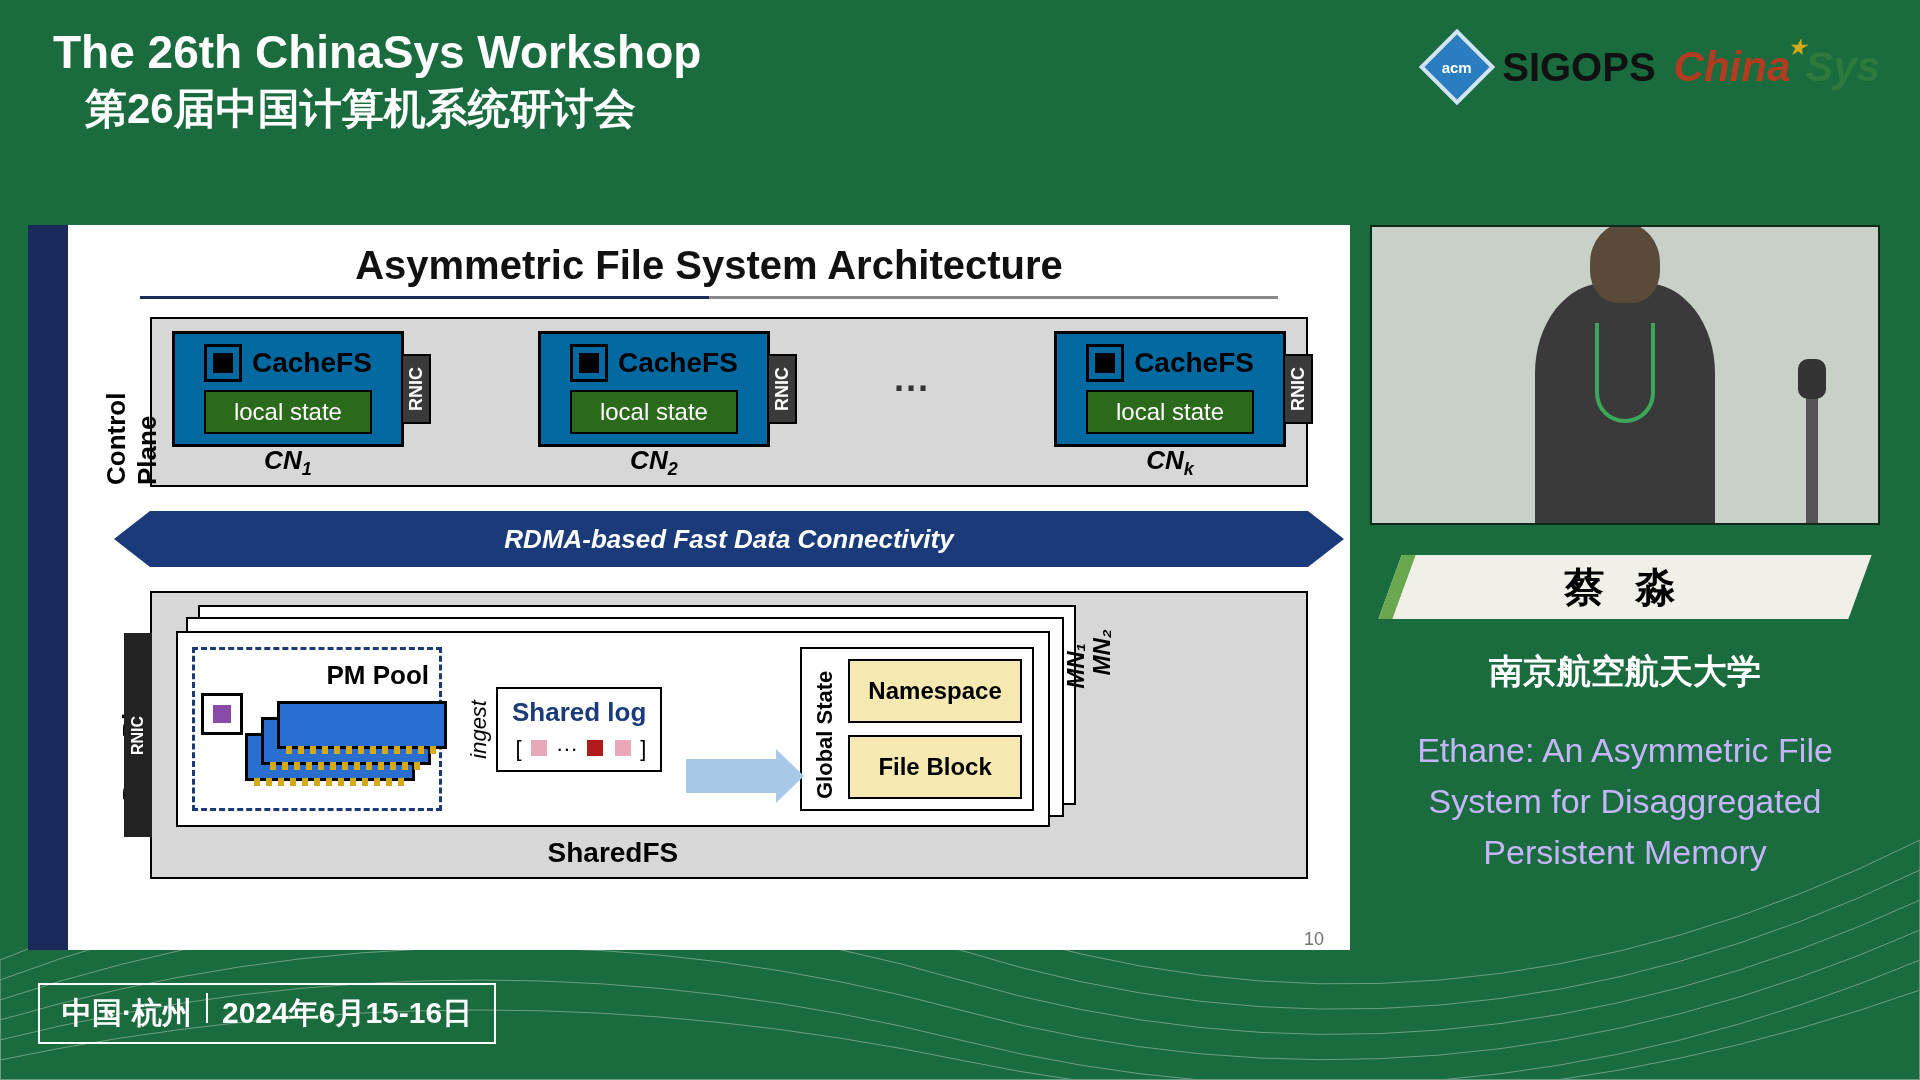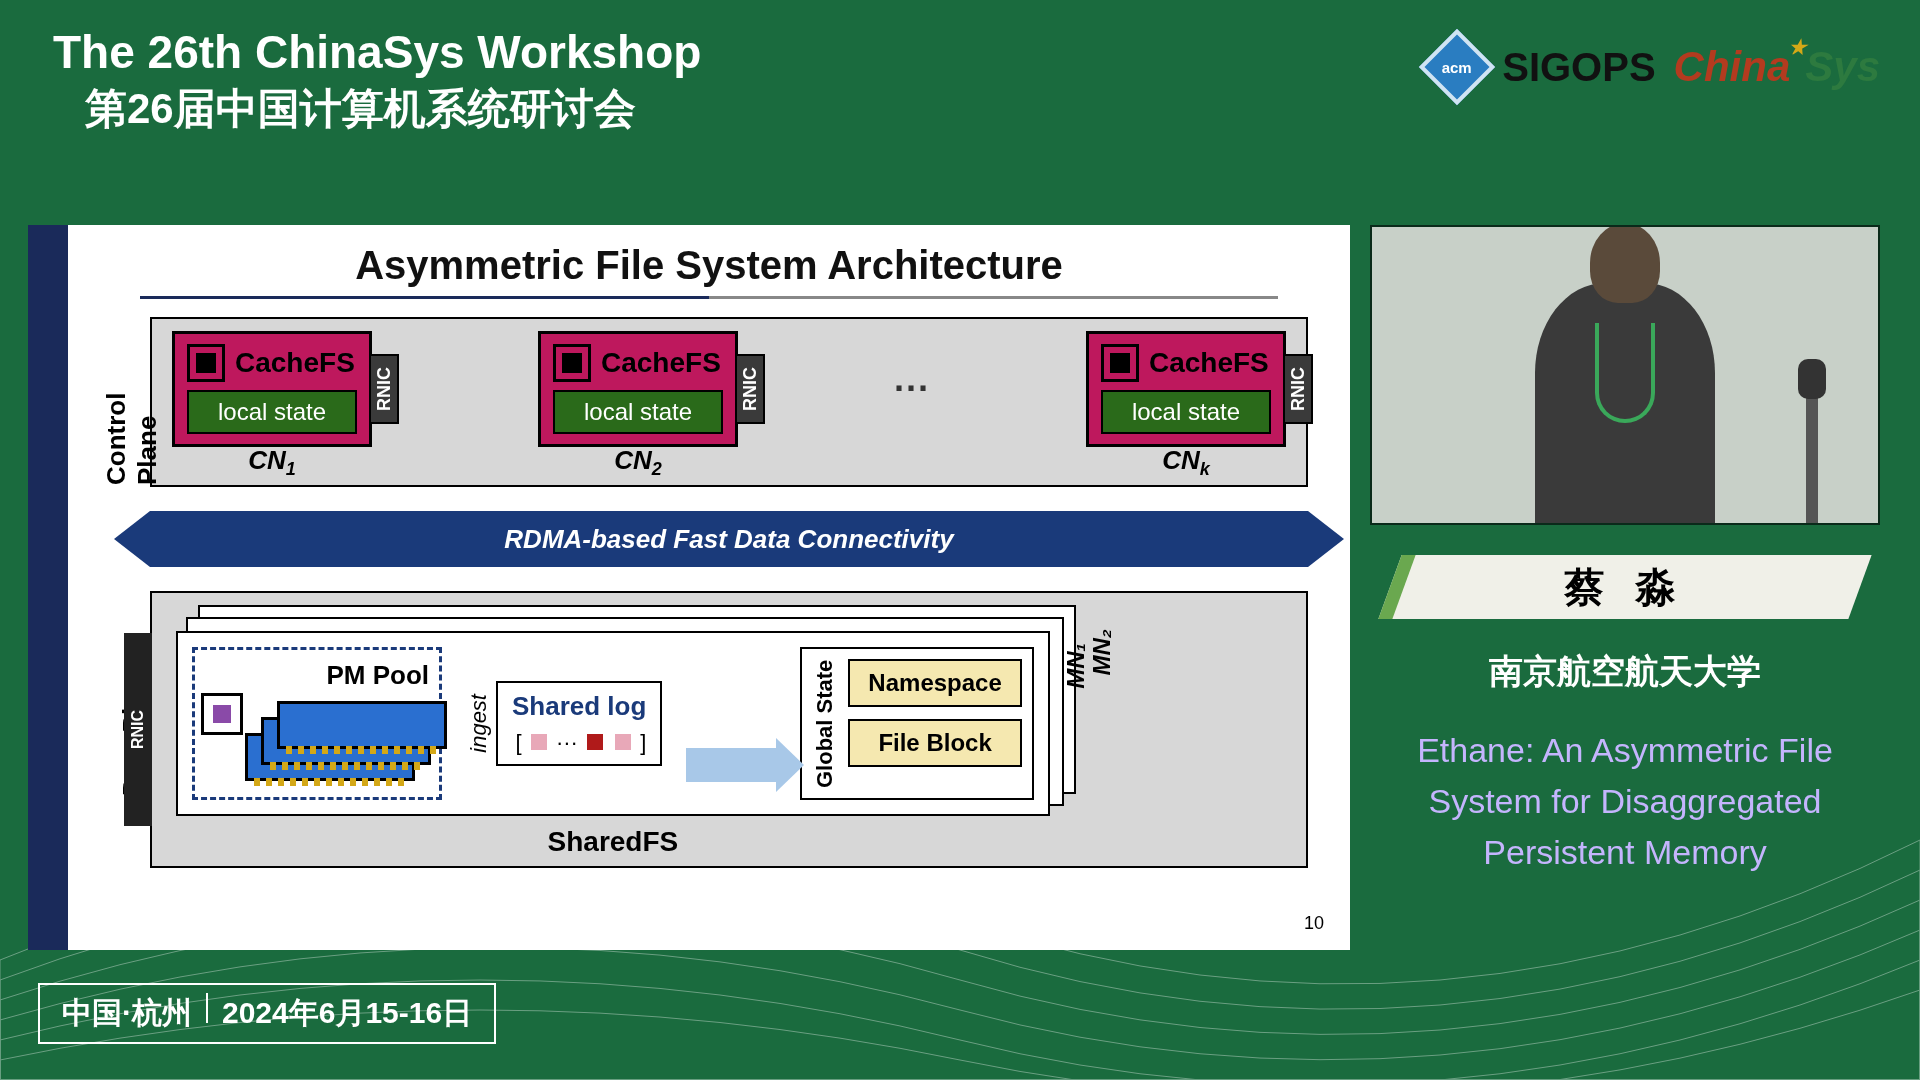--- a/index.html
+++ b/index.html
@@ -59,21 +59,21 @@
     margin-left: 40px; padding: 12px 20px 38px 20px; display: flex; gap: 40px;
     align-items: flex-start; justify-content: space-between;
   }
   .plane-label {
     position: absolute; left: -40px; top: 0; bottom: 0; width: 40px;
     writing-mode: vertical-rl; transform: rotate(180deg);
     display: flex; align-items: center; justify-content: center;
     font-size: 26px; font-weight: bold; color: #000;
   }
   .cn-box {
-    background: #be185d; border: 3px solid #000; padding: 10px 12px;
+    background: #0369a1; border: 3px solid #000; padding: 10px 29px;
     display: flex; flex-direction: column; gap: 8px; position: relative;
     min-width: 200px;
   }
   .cn-head { display: flex; align-items: center; gap: 10px; }
   .cpu-icon { width: 38px; height: 38px; border: 3px solid #000; position: relative; }
   .cpu-icon::before { content: ""; position: absolute; inset: 6px; background: #000; }
   .cn-title { font-size: 28px; font-weight: bold; }
   .local-state {
     background: #2a6a1a; color: #fff; border: 2px solid #000;
     text-align: center; font-size: 24px; padding: 6px 16px;
@@ -149,26 +149,26 @@
   }
   .arrow-right::after {
     content: ""; position: absolute; right: -28px; top: -10px; width: 0; height: 0;
     border-top: 27px solid transparent; border-bottom: 27px solid transparent; border-left: 28px solid #a8c8e8;
   }
   .global-state {
     border: 2px solid #000; padding: 10px; display: flex; gap: 10px; align-items: stretch;
   }
   .gs-label { writing-mode: vertical-rl; transform: rotate(180deg); font-size: 22px; font-weight: bold; }
   .gs-boxes { display: flex; flex-direction: column; gap: 12px; }
-  .gs-box { background: #f5e8b0; border: 2px solid #000; padding: 8px 18px; font-size: 24px; font-weight: bold; text-align: center; }
+  .gs-box { background: #f5e8b0; border: 2px solid #000; padding: 16px 18px; font-size: 24px; font-weight: bold; text-align: center; }
   .sharedfs-label {
     position: absolute; bottom: -44px; left: 50%; transform: translateX(-50%);
     font-size: 28px; font-weight: bold;
   }
-  .page-num { position: absolute; right: 26px; bottom: 16px; color: #000000; font-size: 18px; }
+  .page-num { position: absolute; right: 26px; bottom: 0; color: #737373; font-size: 18px; }
 
   
   .right-col {
     width: 510px; display: flex; flex-direction: column; gap: 30px;
   }
   .video-box {
     width: 100%; height: 300px; background: #c8d0c8; border: 2px solid #0a2a1a;
     display: flex; align-items: flex-end; justify-content: center; position: relative; overflow: hidden;
   }
   .speaker-sil {

